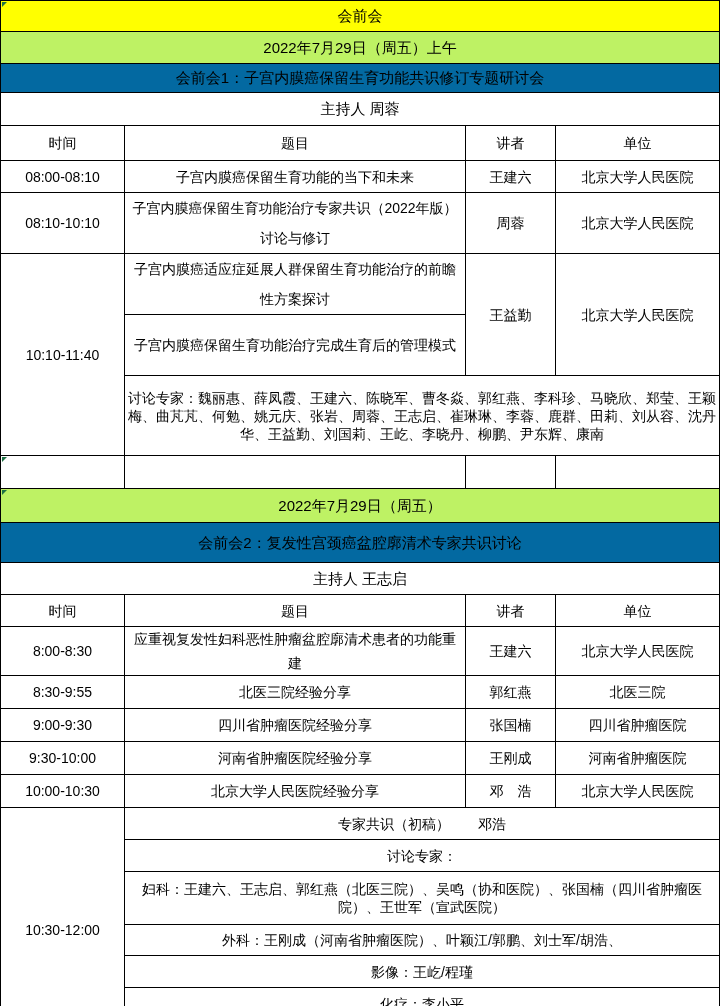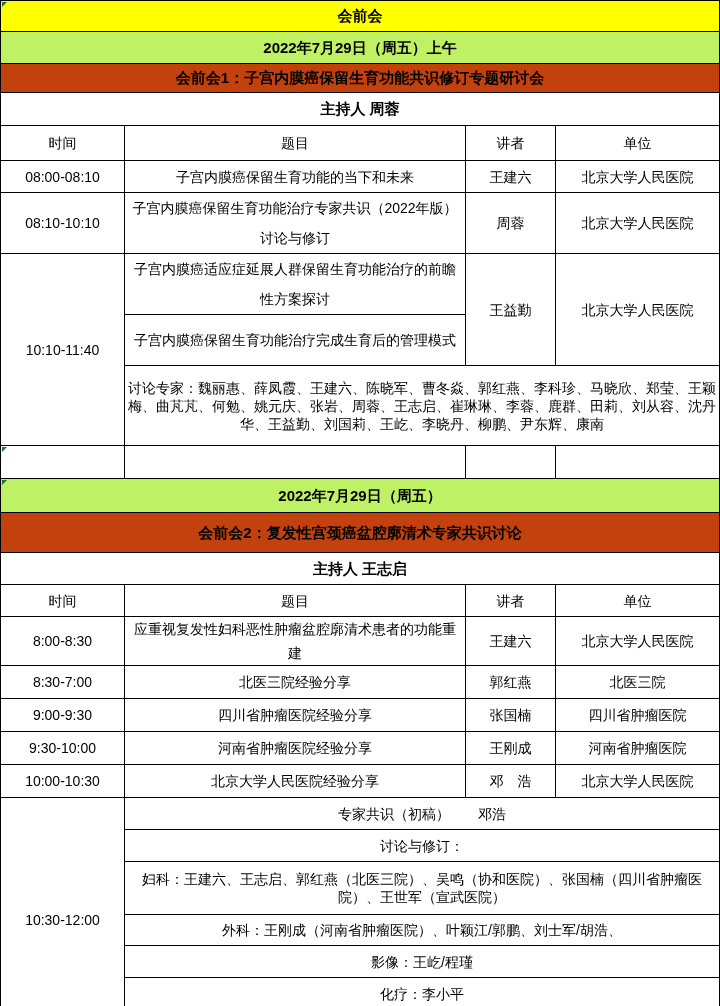--- a/index.html
+++ b/index.html
@@ -12,22 +12,22 @@
     border-collapse:collapse;table-layout:fixed;width:719px;margin:0;
   }
   td{
     border:1px solid #000;text-align:center;vertical-align:middle;
     font-size:14px;line-height:24px;padding:0 3px;overflow:hidden;
     word-break:break-all;
   }
   .c-time{width:124px}.c-topic{width:341px}.c-speaker{width:90px}.c-unit{width:164px}
   .yellow{background:#FFFF00}
   .blue{background:#bef264}
-  .green{background:#c2410c}
-  .hdr{font-weight:bold;font-size:15px}
+  .green{background:#0369a1}
+  .hdr{font-weight:normal;font-size:15px}
   .lh25{line-height:30px}
   .lh26{line-height:18px}
   .rel{position:relative}
   .tri{
     position:absolute;top:1px;left:1px;width:0;height:0;
     border-top:5px solid #1E7145;border-right:5px solid transparent;
   }
 </style>
 </head>
 <body>
@@ -73,21 +73,21 @@
       <td class="lh25">子宫内膜癌保留生育功能治疗专家共识（2022年版）讨论与修订</td>
       <td>周蓉</td>
       <td>北京大学人民医院</td>
     </tr>
     <tr style="height:50px">
       <td rowspan="3">10:10-11:40</td>
       <td class="lh25">子宫内膜癌适应症延展人群保留生育功能治疗的前瞻性方案探讨</td>
       <td rowspan="2">王益勤</td>
       <td rowspan="2">北京大学人民医院</td>
     </tr>
-    <tr style="height:51px">
+    <tr style="height:61px">
       <td>子宫内膜癌保留生育功能治疗完成生育后的管理模式</td>
     </tr>
     <tr style="height:80px">
       <td colspan="3" class="lh26">讨论专家：魏丽惠、薛凤霞、王建六、陈晓军、曹冬焱、郭红燕、李科珍、马晓欣、郑莹、王颖梅、曲芃芃、何勉、姚元庆、张岩、周蓉、王志启、崔琳琳、李蓉、鹿群、田莉、刘从容、沈丹华、王益勤、刘国莉、王屹、李晓丹、柳鹏、尹东辉、康南</td>
     </tr>
     <tr style="height:33px">
       <td class="rel">
         <span class="tri"></span>
       </td>
       <td></td>
@@ -113,21 +113,21 @@
       <td>讲者</td>
       <td>单位</td>
     </tr>
     <tr style="height:33px">
       <td>8:00-8:30</td>
       <td>应重视复发性妇科恶性肿瘤盆腔廓清术患者的功能重建</td>
       <td>王建六</td>
       <td>北京大学人民医院</td>
     </tr>
     <tr style="height:33px">
-      <td>8:30-7:00</td>
+      <td>8:30-9:55</td>
       <td>北医三院经验分享</td>
       <td>郭红燕</td>
       <td>北医三院</td>
     </tr>
     <tr style="height:33px">
       <td>9:00-9:30</td>
       <td>四川省肿瘤医院经验分享</td>
       <td>张国楠</td>
       <td>四川省肿瘤医院</td>
     </tr>
@@ -141,21 +141,21 @@
       <td>10:00-10:30</td>
       <td>北京大学人民医院经验分享</td>
       <td>邓　浩</td>
       <td>北京大学人民医院</td>
     </tr>
     <tr style="height:32px">
       <td rowspan="7">10:30-12:00</td>
       <td colspan="3">专家共识（初稿）　　邓浩</td>
     </tr>
     <tr style="height:32px">
-      <td colspan="3">讨论与修订：</td>
+      <td colspan="3">讨论专家：</td>
     </tr>
     <tr style="height:53px">
       <td colspan="3" class="lh26">妇科：王建六、王志启、郭红燕（北医三院）、吴鸣（协和医院）、张国楠（四川省肿瘤医院）、王世军（宣武医院）</td>
     </tr>
     <tr style="height:31px">
       <td colspan="3">外科：王刚成（河南省肿瘤医院）、叶颖江/郭鹏、刘士军/胡浩、</td>
     </tr>
     <tr style="height:32px">
       <td colspan="3">影像：王屹/程瑾</td>
     </tr>

